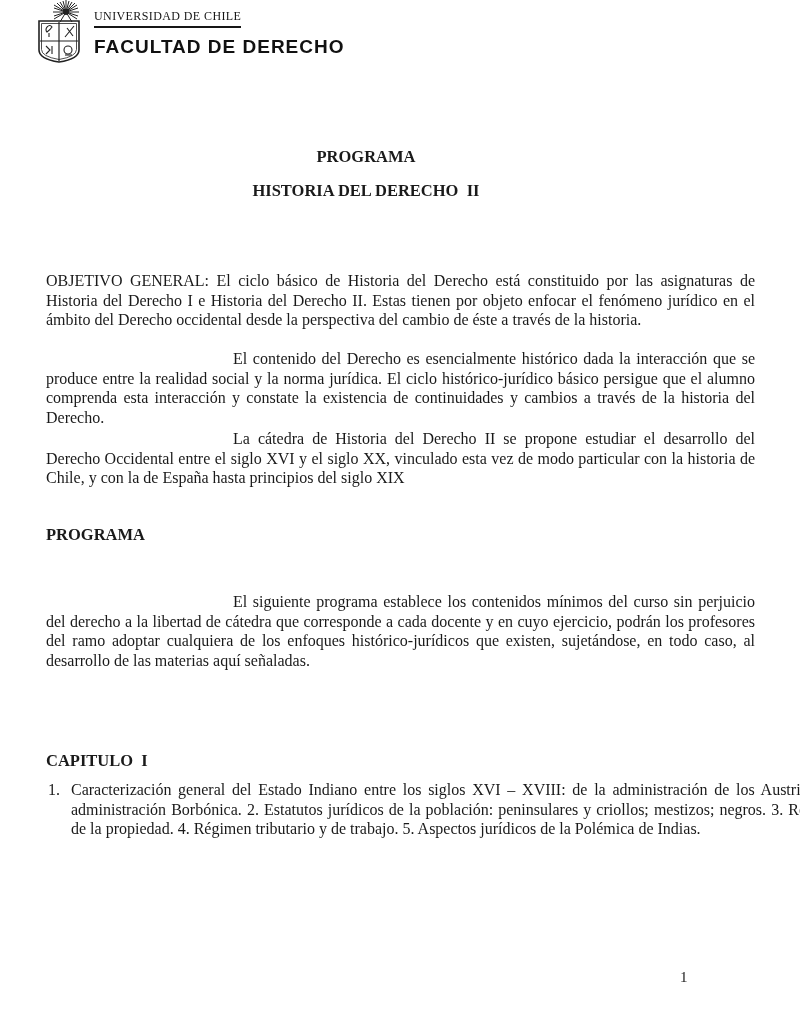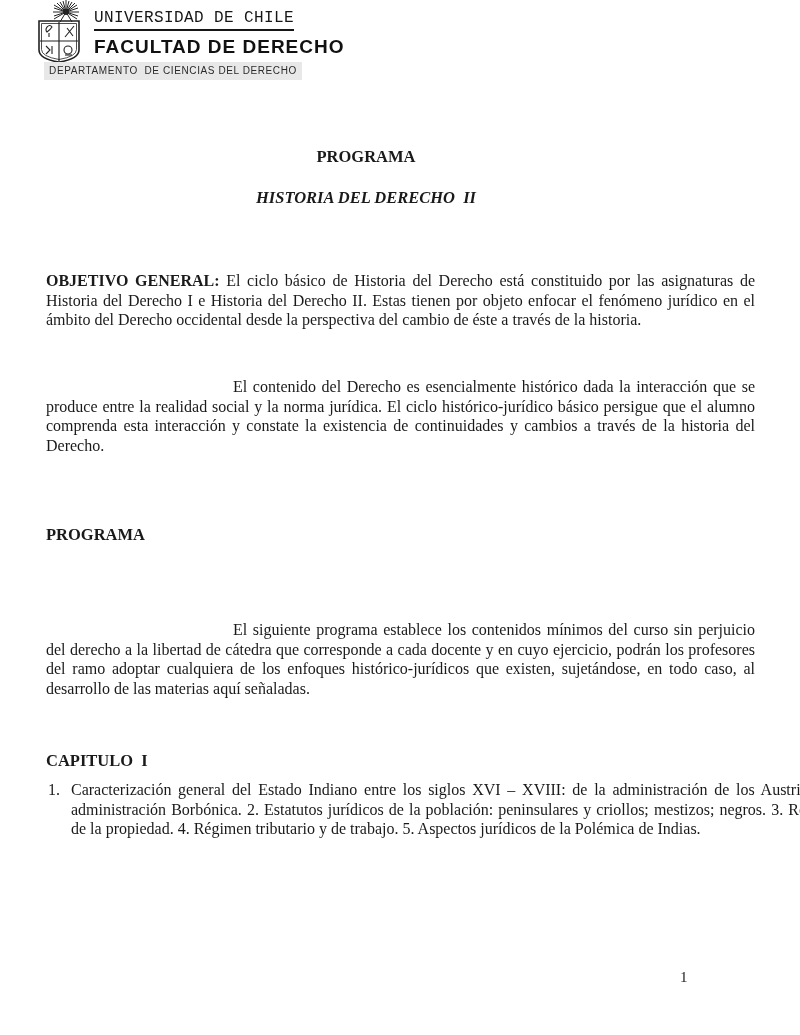--- a/index.html
+++ b/index.html
@@ -8,22 +8,22 @@
     width:800px;height:1035px;
     background:#ffffff;
     font-family:"Liberation Serif", serif;
     color:#1a1a1a;
     overflow:hidden;
   }
   
   .crest{position:absolute;left:36px;top:0;width:52px;height:64px;}
   .univ-name{
     position:absolute;left:94px;top:9px;
-    font-family:Liberation Mono, monospace;
-    font-size:16px;letter-spacing:.4px;color:#161616;
+    font-family:Liberation Serif, serif;
+    font-size:12px;letter-spacing:.4px;color:#161616;
     border-bottom:2px solid #161616;padding-bottom:2px;
     white-space:nowrap;
   }
   .fac-name{
     position:absolute;left:94px;top:36px;
     font-family:"Liberation Sans", sans-serif;
     font-weight:bold;font-size:19px;letter-spacing:1px;
     color:#111;white-space:nowrap;
   }
   .dept-banner{
@@ -34,22 +34,22 @@
     text-align:center;line-height:18px;white-space:nowrap;
   }
   
   .abs{position:absolute;left:46px;right:45px;}
   .title-center{
     position:absolute;left:46px;width:640px;
     text-align:center;font-weight:bold;font-size:16.5px;
   }
   .heading{font-weight:bold;font-size:16.5px;}
   .para{font-size:16px;line-height:19.5px;text-align:justify;margin:0;}
-  .tab{text-indent:187px;margin-top:28px;}
-  .lead{font-weight:bold;}
+  .tab{text-indent:187px;}
+  .lead{font-weight:normal;}
   .list-item{padding-left:25px;position:relative;}
   .list-item .num{position:absolute;left:2px;top:0;text-indent:0;}
   .page-num{position:absolute;left:680px;top:969px;font-size:15px;}
   .crest svg{display:block;}
 </style>
 </head>
 <body>
 
 <div class="page">
 
@@ -88,29 +88,29 @@
         <path d="M11 27 q3 -3 5 0 q-2 3 -5 5 q-2 -2 0 -5 M13 33 v4" stroke-width="1.1"></path>
         <path d="M29 37 L38 26 M31 28 l6 8" stroke-width="1.1"></path>
         <path d="M10 46 l4 4 l-4 4 M16 46 v8" stroke-width="1.1"></path>
         <circle cx="32" cy="50" r="4" stroke-width="1.1"></circle>
         <path d="M29 55 h7" stroke-width="1.1"></path>
       </g>
     </svg>
   </div>
   <div class="univ-name">UNIVERSIDAD DE CHILE</div>
   <div class="fac-name">FACULTAD DE DERECHO</div>
-  <div class="dept-banner">DEPARTAMENTO&nbsp; DE CIENCIAS DEL DERECHO</div>
 
   <div class="title-center" style="top:147px;">PROGRAMA</div>
-  <div class="title-center" style="top:188px;font-style:italic;">HISTORIA DEL DERECHO&nbsp; II</div>
+  <div class="title-center" style="top:181px;">HISTORIA DEL DERECHO&nbsp; II</div>
 
   <p class="abs para" style="top:271px;"><span class="lead">OBJETIVO GENERAL:</span> <span>El ciclo básico de Historia del Derecho está constituido por las asignaturas de Historia del Derecho I e Historia del Derecho II. Estas tienen por objeto enfocar el fenómeno jurídico en el ámbito del Derecho occidental desde la perspectiva del cambio de éste a través de la historia.</span></p>
 
   <p class="abs para tab" style="top:349px;">El contenido del Derecho es esencialmente histórico dada la interacción que se produce entre la realidad social y la norma jurídica. El ciclo histórico-jurídico básico persigue que el alumno comprenda esta interacción y constate la existencia de continuidades y cambios a través de la historia del Derecho.</p>
 
+  <p class="abs para tab" style="top:429px;">La cátedra de Historia del Derecho II se propone estudiar el desarrollo del Derecho Occidental entre el siglo XVI y el siglo XX, vinculado esta vez de modo particular con la historia de Chile, y con la de España hasta principios del siglo XIX</p>
 
   <div class="abs heading" style="top:525px;">PROGRAMA</div>
   <p class="abs para tab" style="top:592px;">El siguiente programa establece los contenidos mínimos del curso sin perjuicio del derecho a la libertad de cátedra que corresponde a cada docente y en cuyo ejercicio, podrán los profesores del ramo adoptar cualquiera de los enfoques histórico-jurídicos que existen, sujetándose, en todo caso, al desarrollo de las materias aquí señaladas.</p>
 
   <div class="abs heading" style="top:707px;margin-top:44px;">CAPITULO&nbsp; I</div>
 
   <div class="abs para list-item" style="top:780px;">
     <span class="num">1.</span>
     <span>Caracterización general del Estado Indiano entre los siglos XVI – XVIII: de la administración de los Austrias a la administración Borbónica. 2. Estatutos jurídicos de la población: peninsulares y criollos; mestizos; negros. 3. Régimen de la propiedad. 4. Régimen tributario y de trabajo. 5. Aspectos jurídicos de la Polémica de Indias.</span>
   </div>

